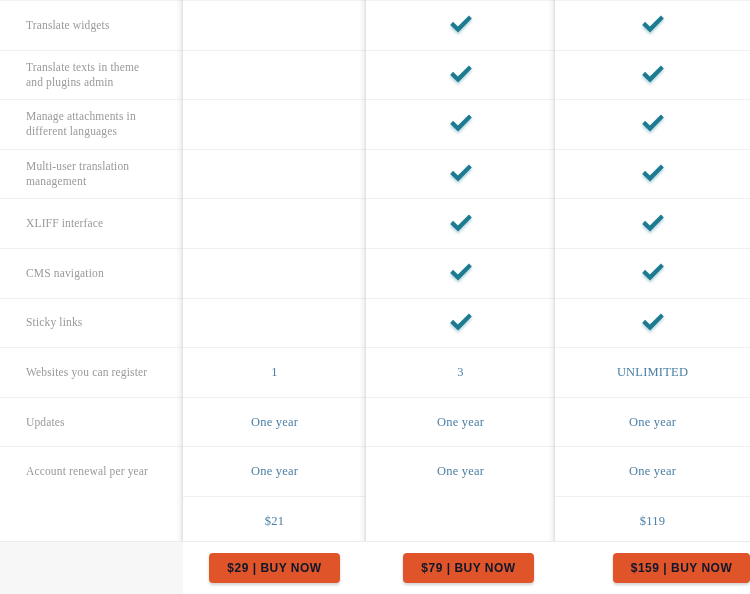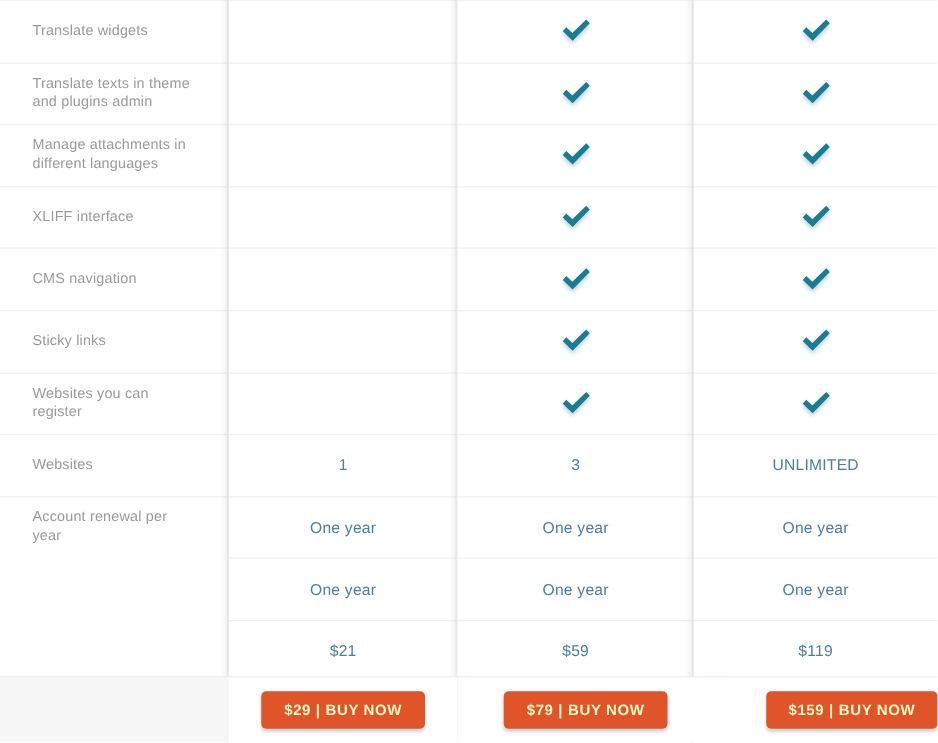--- a/index.html
+++ b/index.html
@@ -20,20 +20,21 @@
     height: 594px;
     background: #ffffff;
   }
 
   
   .col {
     position: absolute;
     top: 0;
     height: 594px;
     box-sizing: border-box;
+    font-family: Liberation Serif, serif;
   }
   .col-features {
     left: 0;
     width: 183px;
     background: #ffffff;
   }
   .col-plan {
     background: #ffffff;
   }
   .col-plan-0 { left: 183px; width: 183px; }
@@ -138,21 +139,21 @@
   .footer-plan { background: #ffffff; }
   .footer-plan-0 { left: 183px; width: 183px; }
   .footer-plan-1 { left: 374px; width: 189px; }
   .footer-plan-2 { left: 584px; width: 195px; }
 
   .buy-button {
     display: inline-block;
     border: 0;
     outline: 0;
     background: #e0542a;
-    color: #fef9c3;
+    color: #0f172a;
     font-family: "Liberation Sans", sans-serif;
     font-size: 12px;
     font-weight: bold;
     letter-spacing: 0.5px;
     padding: 8px 18px;
     border-radius: 4px;
     box-shadow: 0 2px 3px rgba(0,0,0,0.18);
     cursor: pointer;
     white-space: nowrap;
   }
@@ -167,33 +168,36 @@
         <div class="row">
           <div class="feature-label">Translate widgets</div>
         </div>
         <div class="row">
           <div class="feature-label">Translate texts in theme and plugins admin</div>
         </div>
         <div class="row">
           <div class="feature-label">Manage attachments in different languages</div>
         </div>
         <div class="row">
+          <div class="feature-label">Multi-user translation management</div>
+        </div>
+        <div class="row">
           <div class="feature-label">XLIFF interface</div>
         </div>
         <div class="row">
           <div class="feature-label">CMS navigation</div>
         </div>
         <div class="row">
           <div class="feature-label">Sticky links</div>
         </div>
         <div class="row">
           <div class="feature-label">Websites you can register</div>
         </div>
         <div class="row">
-          <div class="feature-label">Websites</div>
+          <div class="feature-label">Updates</div>
         </div>
         <div class="row">
           <div class="feature-label">Account renewal per year</div>
         </div>
       </div>
   </div>
 
   <div class="col col-plan col-plan-0">
     <div class="rows" id="plan-rows-0">
         <div class="row"></div>
@@ -304,23 +308,20 @@
           </span>
         </div>
         <div class="row">
           <div class="plan-value">3</div>
         </div>
         <div class="row">
           <div class="plan-value">One year</div>
         </div>
         <div class="row">
           <div class="plan-value">One year</div>
-        </div>
-        <div class="row">
-          <div class="plan-value">$59</div>
         </div>
       </div>
   </div>
   <div class="col col-plan col-plan-2">
     <div class="rows" id="plan-rows-2">
         <div class="row">
           <span class="check-icon">
             <svg viewBox="0 0 26 24" width="26" height="24" aria-hidden="true">
               <defs>
                 <filter id="cs" x="-40%" y="-40%" width="200%" height="200%">

